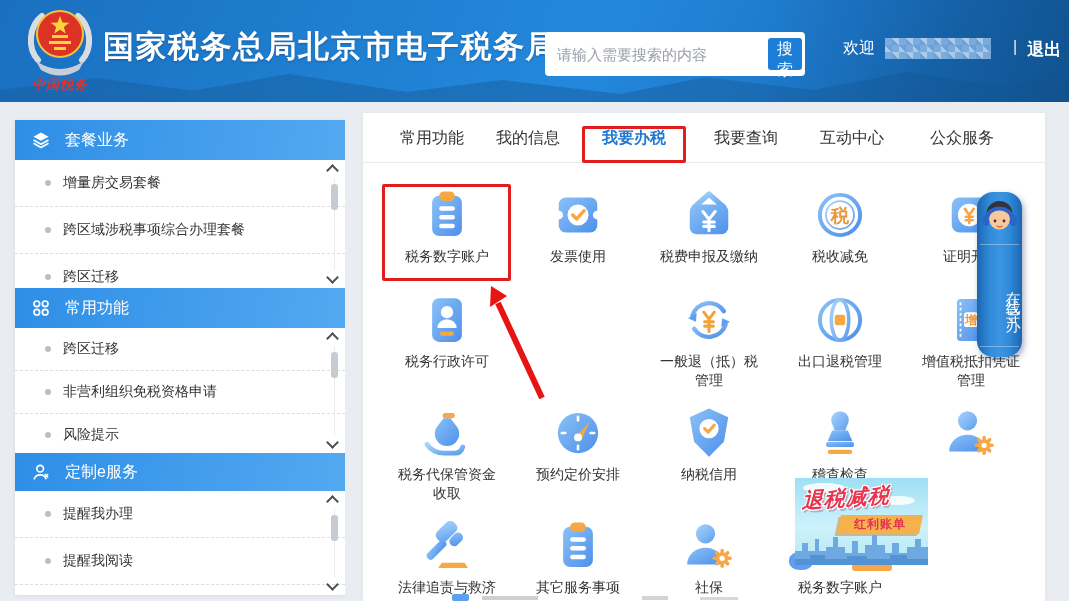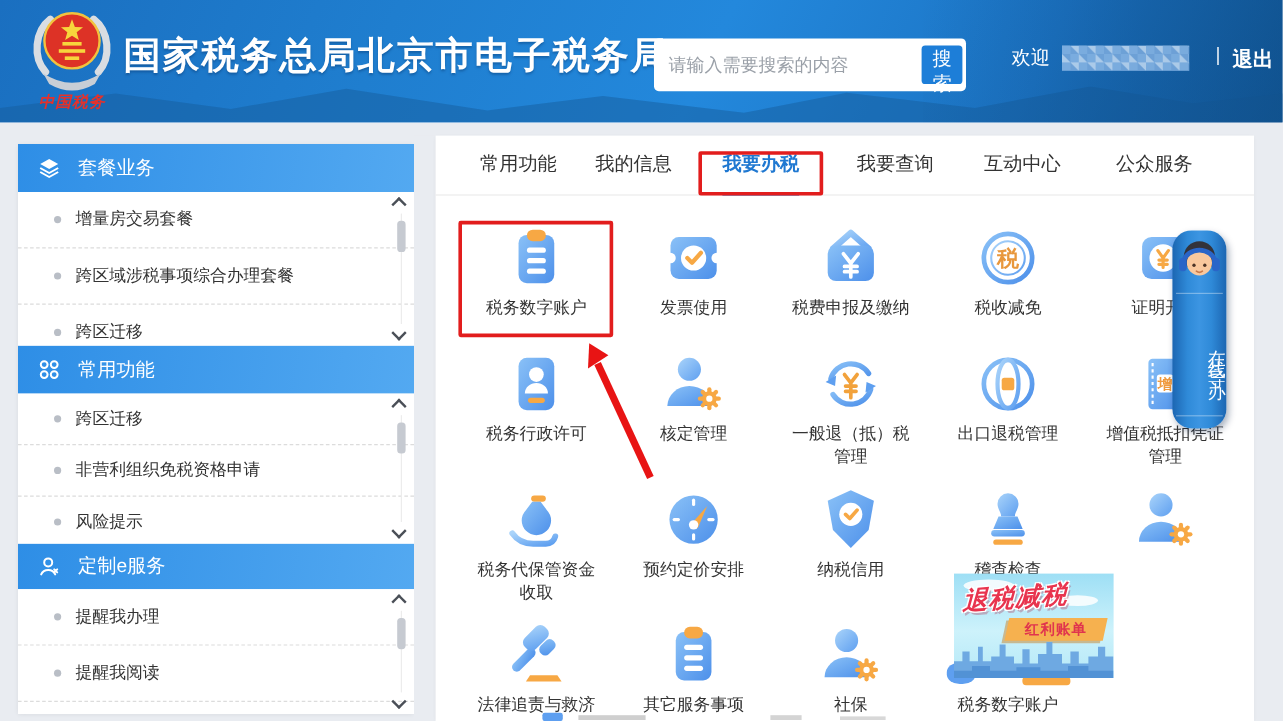--- a/index.html
+++ b/index.html
@@ -389,26 +389,20 @@
       </svg>
     <div class="glabel">证明开具</div>
   </div>
 
   <div class="cell" style="left:382px;top:292px">
     <svg class="gicon">
         <use href="#i-id-card"></use>
       </svg>
     <div class="glabel">税务行政许可</div>
   </div>
-  <div class="cell" style="left:513px;top:292px">
-    <svg class="gicon">
-        <use href="#i-person-gear"></use>
-      </svg>
-    <div class="glabel">核定管理</div>
-  </div>
   <div class="cell" style="left:644px;top:292px">
     <svg class="gicon">
         <use href="#i-refund-cycle"></use>
       </svg>
     <div class="glabel">一般退（抵）税
 管理</div>
   </div>
   <div class="cell" style="left:775px;top:292px">
     <svg class="gicon">
         <use href="#i-globe"></use>

